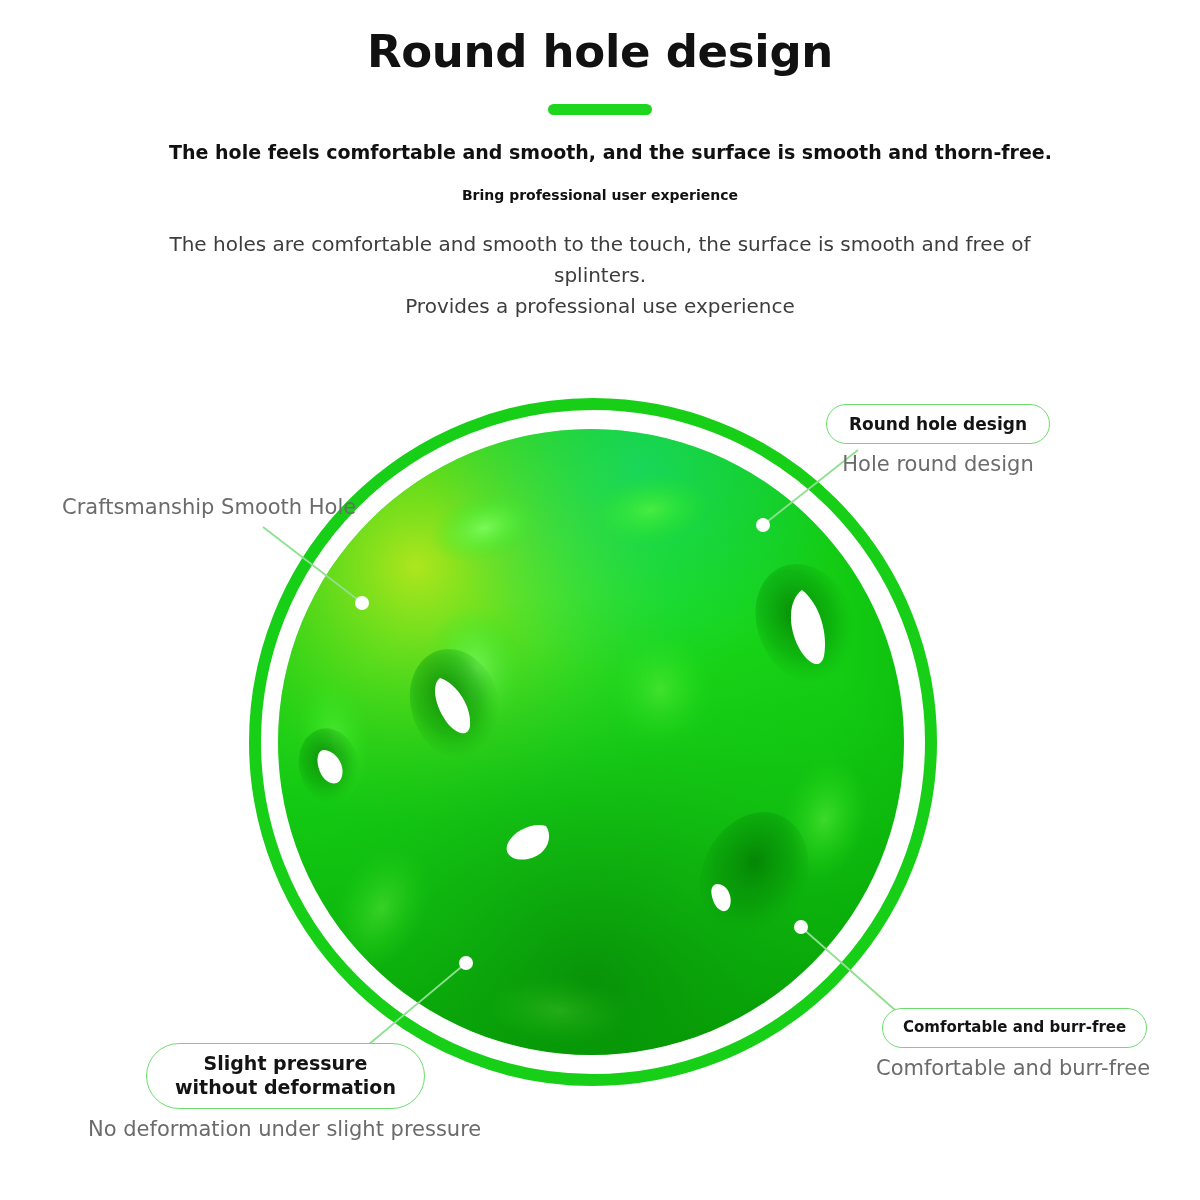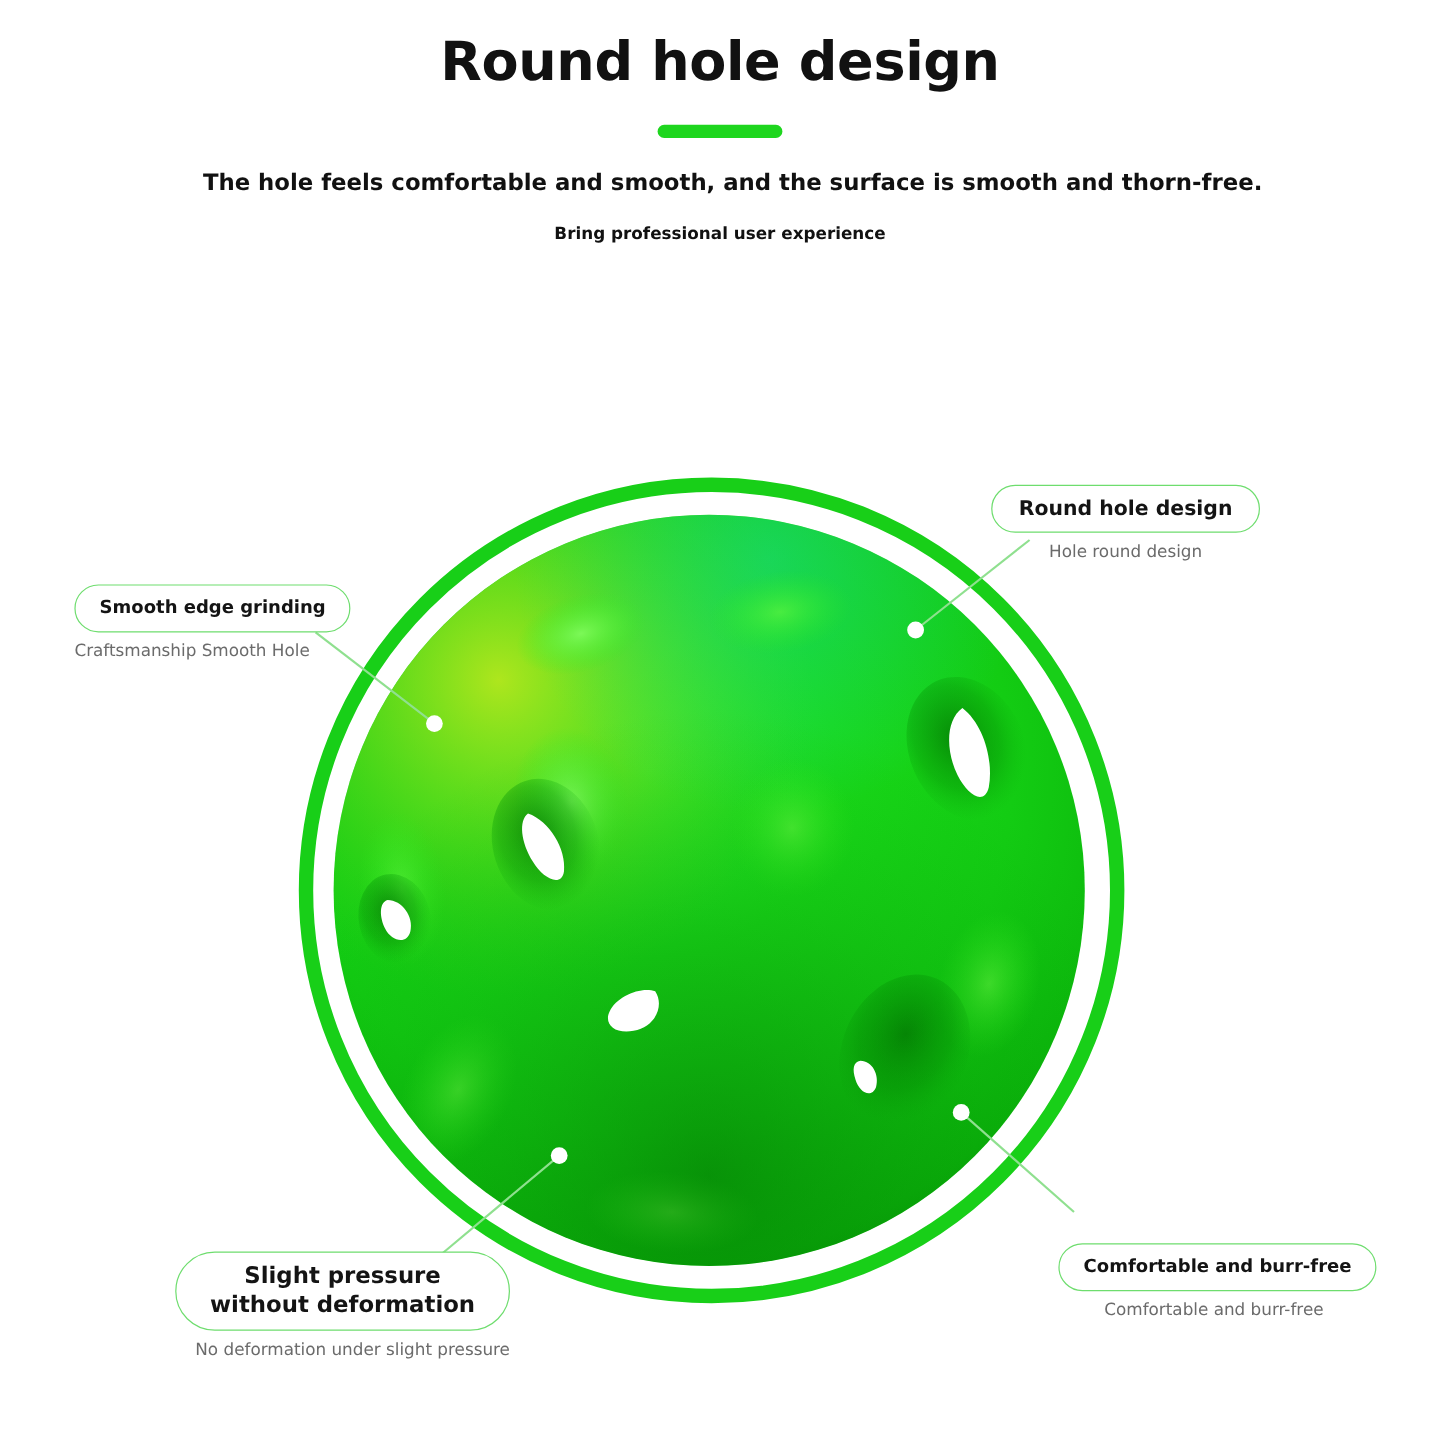--- a/index.html
+++ b/index.html
@@ -99,52 +99,56 @@
     padding: 8px 28px;
     font-size: 19px;
     line-height: 1.25;
   }
   .pill.small {
     font-size: 15px;
     padding: 10px 20px;
   }
   .caption {
     margin-top: 8px;
-    font-size: 14px;
+    font-size: 21px;
     font-weight: 400;
     color: #6b6b6b;
     white-space: nowrap;
     line-height: 1.2;
   }
 
   
   #callout-round-hole        { top: 404px;  left: 826px;  }
   #callout-round-hole .caption { text-align: center; }
 
   #callout-smooth-edge       { top: 487px;  left: 62px;   }
   #callout-smooth-edge .caption { text-align: left; }
 
   #callout-slight-pressure   { top: 1043px; left: 146px;  }
   #callout-slight-pressure .caption { text-align: right; margin-left: -58px; }
 
-  #callout-burr-free         { top: 1036px; left: 882px;  }
+  #callout-burr-free         { top: 1008px; left: 882px;  }
   #callout-burr-free .caption { text-align: center; margin-left: -6px; }
 </style>
 </head>
 <body>
 
 <div class="header">
   <h1 class="page-title">Round hole design</h1>
 
   <div class="title-rule"></div>
 
   <p class="subtitle-1">The hole feels comfortable and smooth, and the surface is smooth and thorn-free.</p>
 
   <p class="subtitle-2">Bring professional user experience</p>
 
+  <p class="body-copy">
+    <span>The holes are comfortable and smooth to the touch, the surface is smooth and free of splinters.</span><br>
+    <span>Provides a professional use experience</span>
+  </p>
 </div>
 
 <div class="stage">
   <svg width="1200" height="1200" viewBox="0 0 1200 1200" xmlns="http://www.w3.org/2000/svg">
     <defs>
 
       <radialGradient id="ballBody" cx="42%" cy="34%" r="78%">
         <stop offset="0%" stop-color="#2ae62a"></stop>
         <stop offset="32%" stop-color="#19d919"></stop>
         <stop offset="62%" stop-color="#13cc13"></stop>
@@ -242,21 +246,20 @@
     </g>
   </svg>
 </div>
 
 <div class="callout" id="callout-round-hole">
   <div class="pill">Round hole design</div>
   <div class="caption">Hole round design</div>
 </div>
 
 <div class="callout" id="callout-smooth-edge">
-  <div class="pill small">Smooth edge grinding</div>
   <div class="caption">Craftsmanship Smooth Hole</div>
 </div>
 
 <div class="callout" id="callout-slight-pressure">
   <div class="pill two-line">Slight pressure
 without deformation</div>
   <div class="caption">No deformation under slight pressure</div>
 </div>
 
 <div class="callout" id="callout-burr-free">

